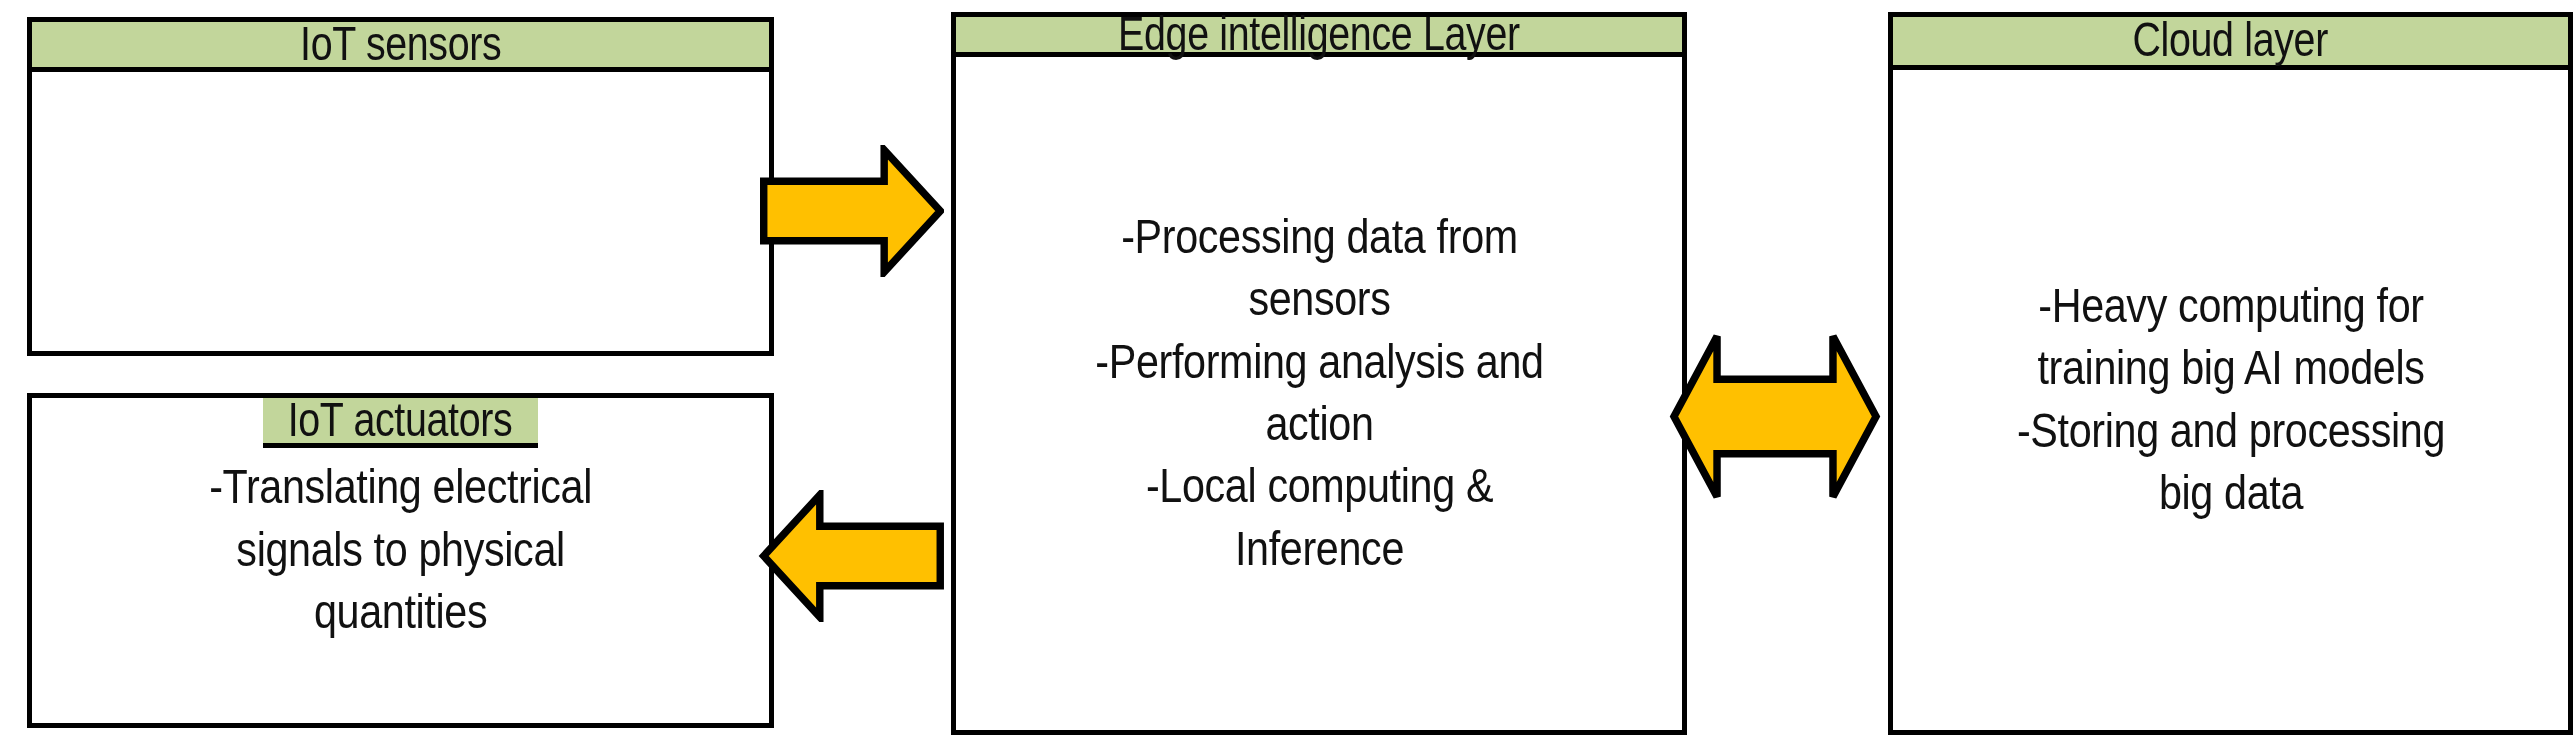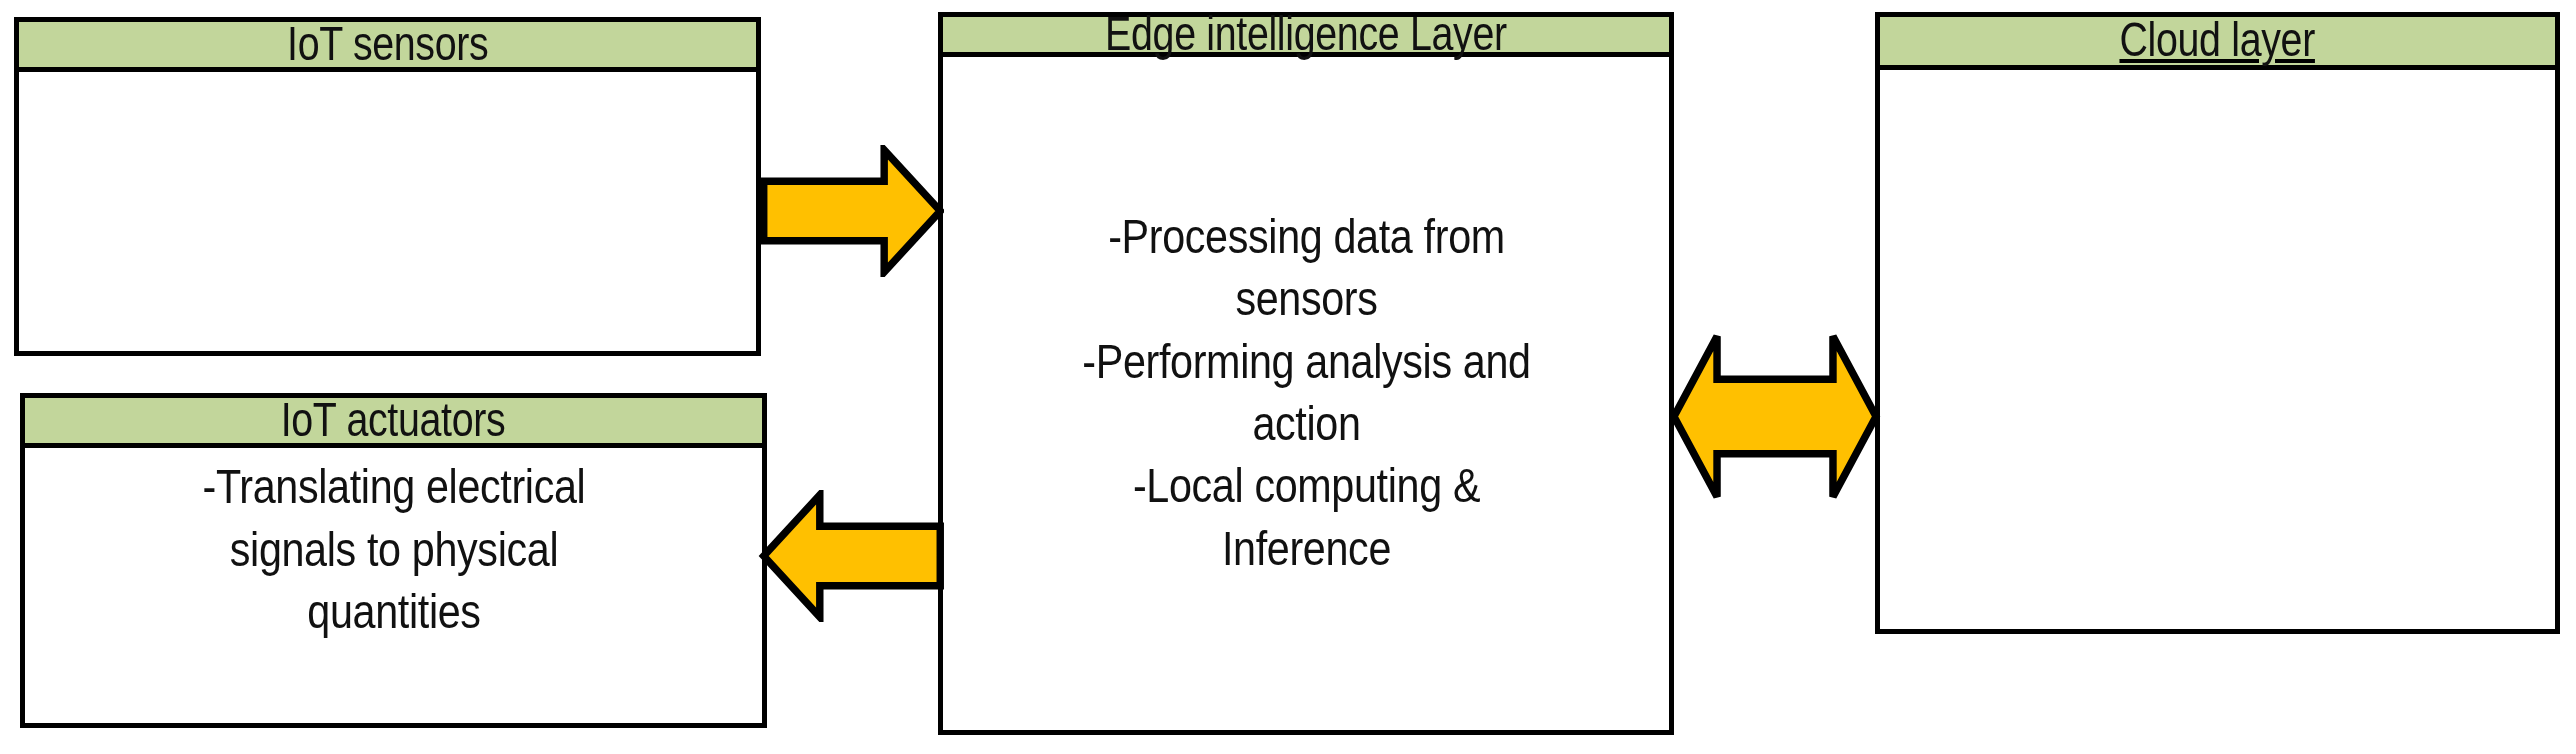--- a/index.html
+++ b/index.html
@@ -20,20 +20,21 @@
   }
 
   
   .node-box {
     position: absolute;
     box-sizing: border-box;
     background: #ffffff;
     border: 5.8px solid #000000;
     display: flex;
     flex-direction: column;
+    margin-left: 13px;
   }
   .node-header {
     box-sizing: border-box;
     background: #C2D69B;
     border-bottom: 5.8px solid #000000;
     display: flex;
     align-items: center;
     justify-content: center;
     flex: 0 0 auto;
   }
@@ -64,28 +65,28 @@
     transform: scaleX(0.86);
     transform-origin: center center;
     width: 118%;
   }
   .body-line { display: block; }
 
   
   #box-iot-sensors   { left: 14px;   top: 16.6px;  width: 747px; height: 339px; }
   #box-iot-sensors   .node-header { height: 50px; }
 
-  #box-iot-actuators { left: 20px;   top: 393px; width: 747px; height: 335px; }
+  #box-iot-actuators { left: 14px;   top: 393px; width: 747px; height: 335px; align-items: center; }
   #box-iot-actuators .node-header { height: 50px; }
   #box-iot-actuators .node-body   { align-items: flex-start; padding-top: 8.3px; }
 
   #box-edge-layer    { left: 938px; top: 11.6px;  width: 736px; height: 723px; }
   #box-edge-layer    .node-header { height: 40px; }
 
-  #box-cloud-layer   { left: 1875px; top: 11.6px;  width: 685px; height: 622px; text-decoration: underline; }
+  #box-cloud-layer   { left: 1875px; top: 11.6px;  width: 685px; height: 723px; }
   #box-cloud-layer   .node-header { height: 53px; }
 
   
   .arrow-wrap {
     position: absolute;
   }
   .arrow-wrap svg { display: block; }
 
   #arrow-sensors-to-edge { left: 760px;  top: 145px; width: 184px;  height: 132px; }
   #arrow-edge-to-actuators { left: 755px; top: 490px; width: 189px; height: 132px; }
@@ -128,20 +129,28 @@
         <span class="body-line">-Local computing &amp;</span>
         <span class="body-line">Inference</span>
       </div>
     </div>
   </div>
 
   <div class="node-box" id="box-cloud-layer">
     <div class="node-header">
       <span class="node-header-text">Cloud layer</span>
     </div>
+    <div class="node-body">
+      <div class="node-body-text">
+        <span class="body-line">-Heavy computing for</span>
+        <span class="body-line">training big AI models</span>
+        <span class="body-line">-Storing and processing</span>
+        <span class="body-line">big data</span>
+      </div>
+    </div>
   </div>
 
   <div class="arrow-wrap" id="arrow-sensors-to-edge">
     <svg viewBox="0 0 222 160" width="184" height="132" xmlns="http://www.w3.org/2000/svg">
       <polygon points="4,44 150,44 150,6 218,80 150,154 150,116 4,116" fill="#FFC000" stroke="#000000" stroke-width="9" stroke-linejoin="miter"></polygon>
     </svg>
   </div>
 
   <div class="arrow-wrap" id="arrow-edge-to-actuators">
     <svg viewBox="0 0 228 160" width="189" height="132" xmlns="http://www.w3.org/2000/svg">

